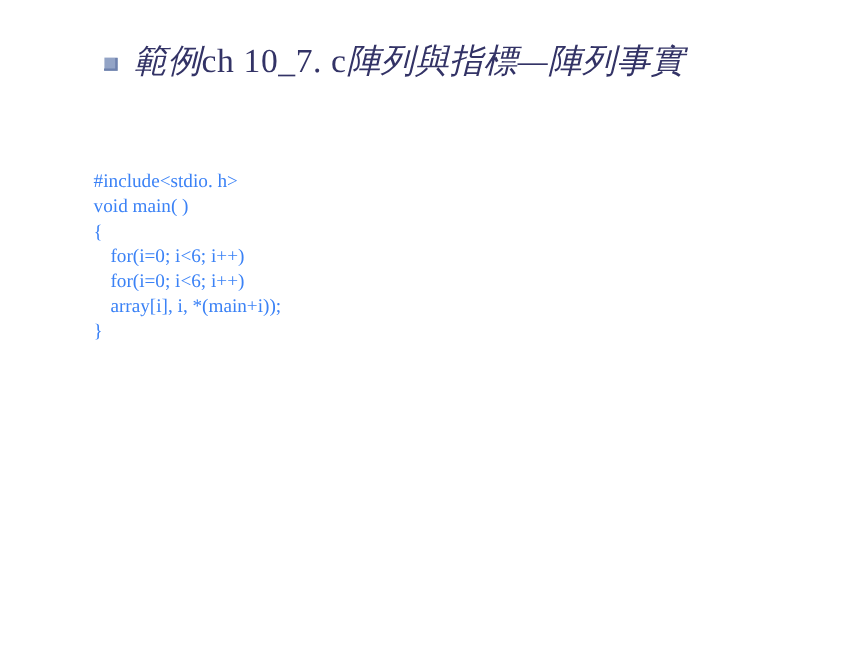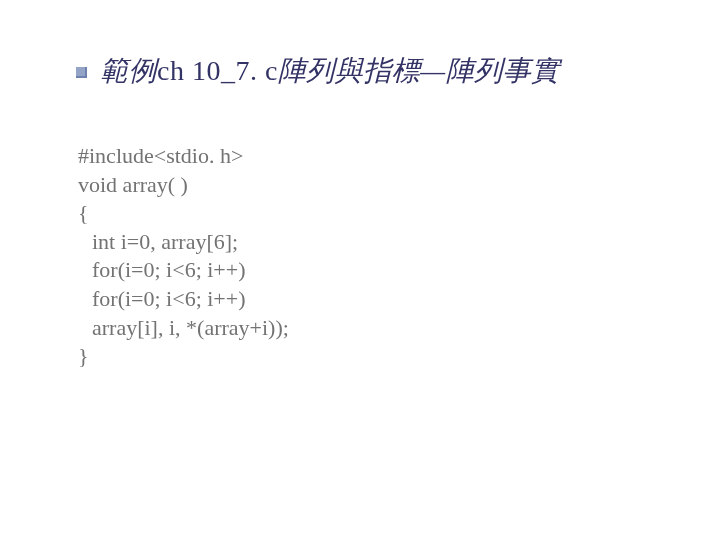--- a/index.html
+++ b/index.html
@@ -14,23 +14,22 @@
   }
   .slide {
     position: relative;
     width: 720px;
     height: 540px;
     box-sizing: border-box;
   }
   .title-block {
     position: absolute;
     top: 34px;
-    left: 100px;
+    left: 111px;
     width: 520px;
-    margin-top: 19px;
   }
   .bullet {
     position: absolute;
     top: 14px;
     left: -24px;
     width: 11px;
     height: 11px;
     background: #93a4c6;
     box-shadow: inset -2px -2px 0 #6f82ad;
   }
@@ -42,23 +41,23 @@
     letter-spacing: 0.5px;
   }
   .ascii {
     font-style: normal;
   }
   .body-block {
     position: absolute;
     top: 142px;
     left: 78px;
     width: 560px;
-    font-size: 22px;
+    font-size: 16px;
     line-height: 1.30;
-    color: #737373;
+    color: #3b82f6;
     font-family: "Times New Roman", serif;
   }
   .code-line {
     white-space: pre-wrap;
     min-height: 1.30em;
   }
   .ind1 { padding-left: 14px; }
 </style>
 </head>
 <body>
@@ -67,22 +66,21 @@
 
   <div class="title-block">
     <div class="bullet"></div>
     <div class="title-text">
       <span>範例</span><span class="ascii">ch 10_7. c</span><span>陣列與指標—陣列事實</span><br>
     </div>
   </div>
 
   <div class="body-block">
     <div class="code-line">#include&lt;stdio. h&gt;</div>
-    <div class="code-line">void array( )</div>
+    <div class="code-line">void main( )</div>
     <div class="code-line">{</div>
-    <div class="code-line ind1">int i=0, array[6];</div>
     <div class="code-line ind1">for(i=0; i&lt;6; i++)</div>
     <div class="code-line ind1">for(i=0; i&lt;6; i++)</div>
-    <div class="code-line ind1">array[i], i, *(array+i));</div>
+    <div class="code-line ind1">array[i], i, *(main+i));</div>
     <div class="code-line">}</div>
   </div>
 
 </div>
 
 </body></html>

